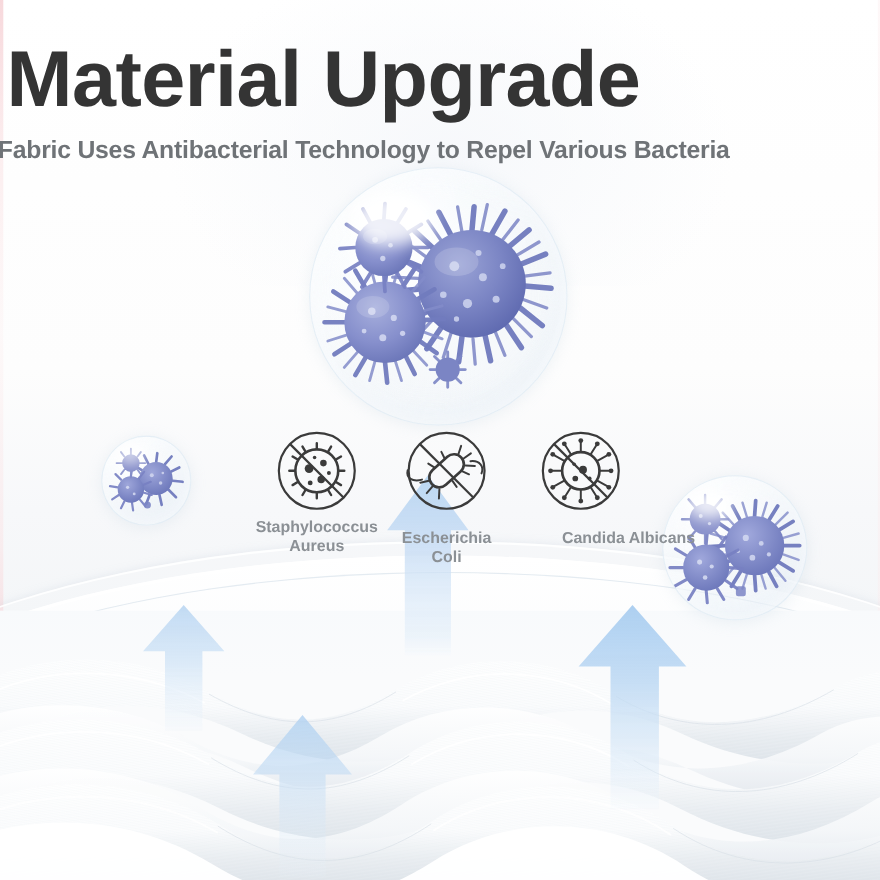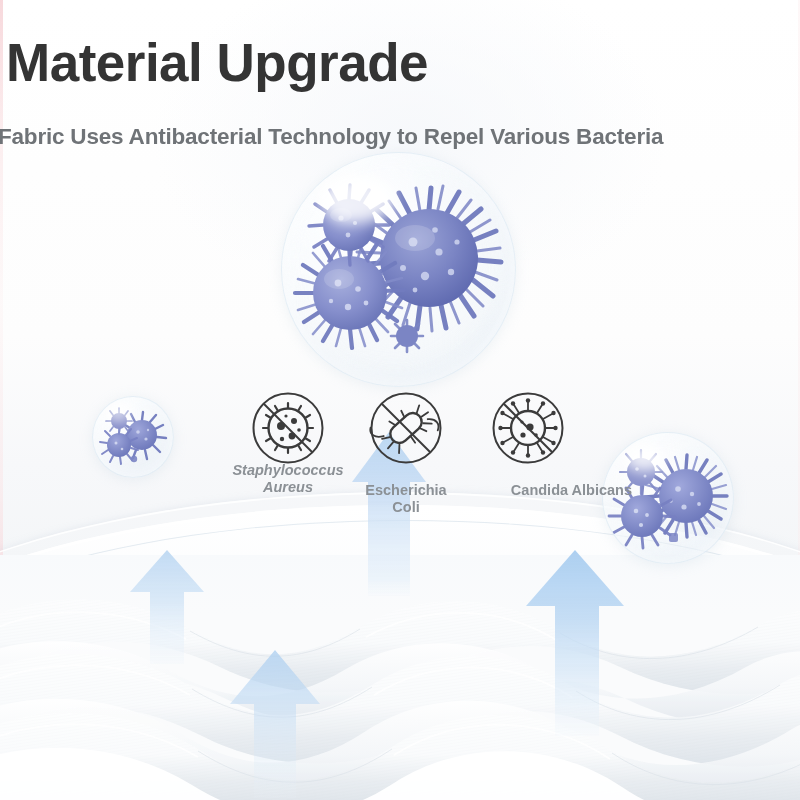--- a/index.html
+++ b/index.html
@@ -28,21 +28,21 @@
   }
   .edge-tint-r{
     position:absolute;right:0;top:0;width:2px;height:800px;
     background:linear-gradient(180deg,rgba(252,240,241,.5),rgba(250,232,234,.35));
     pointer-events:none;
   }
 
   
   .title{
     position:absolute;left:6px;top:36px;
-    font-size:53px;line-height:1;font-weight:700;
+    font-size:72px;line-height:1;font-weight:700;
     letter-spacing:-0.5px;color:#343434;white-space:nowrap;
   }
   .subtitle{
     position:absolute;left:-2px;top:126px;
     font-size:22.5px;line-height:1;font-weight:700;
     letter-spacing:-0.2px;color:#6f7377;white-space:nowrap;
   }
 
   
   .soft-halo{
@@ -99,21 +99,21 @@
   }
   #ban-staph{left:251px;top:391px;}
   #ban-ecoli{left:369px;top:391px;}
   #ban-candida{left:491px;top:391px;}
 
   .ban-label{
     position:absolute;text-align:center;
     font-size:14.5px;line-height:17px;font-weight:700;
     color:#8b9095;white-space:pre-line;
   }
-  #label-staph{left:198px;top:462px;width:180px;font-style:italic;}
+  #label-staph{left:198px;top:472px;width:180px;}
   #label-ecoli{left:332px;top:482px;width:148px;}
   #label-candida{left:452px;top:482px;width:180px;text-align:right;}
 
   
   .arrow{position:absolute;}
   #arrow-left        {left:128px;top:548px;width:78px;height:118px;opacity:.92;}
   #arrow-left-low    {left:228px;top:648px;width:94px;height:152px;opacity:.78;}
   #arrow-center      {left:350px;top:430px;width:78px;height:168px;opacity:.95;}
   #arrow-right       {left:524px;top:548px;width:102px;height:190px;opacity:.95;}
 

